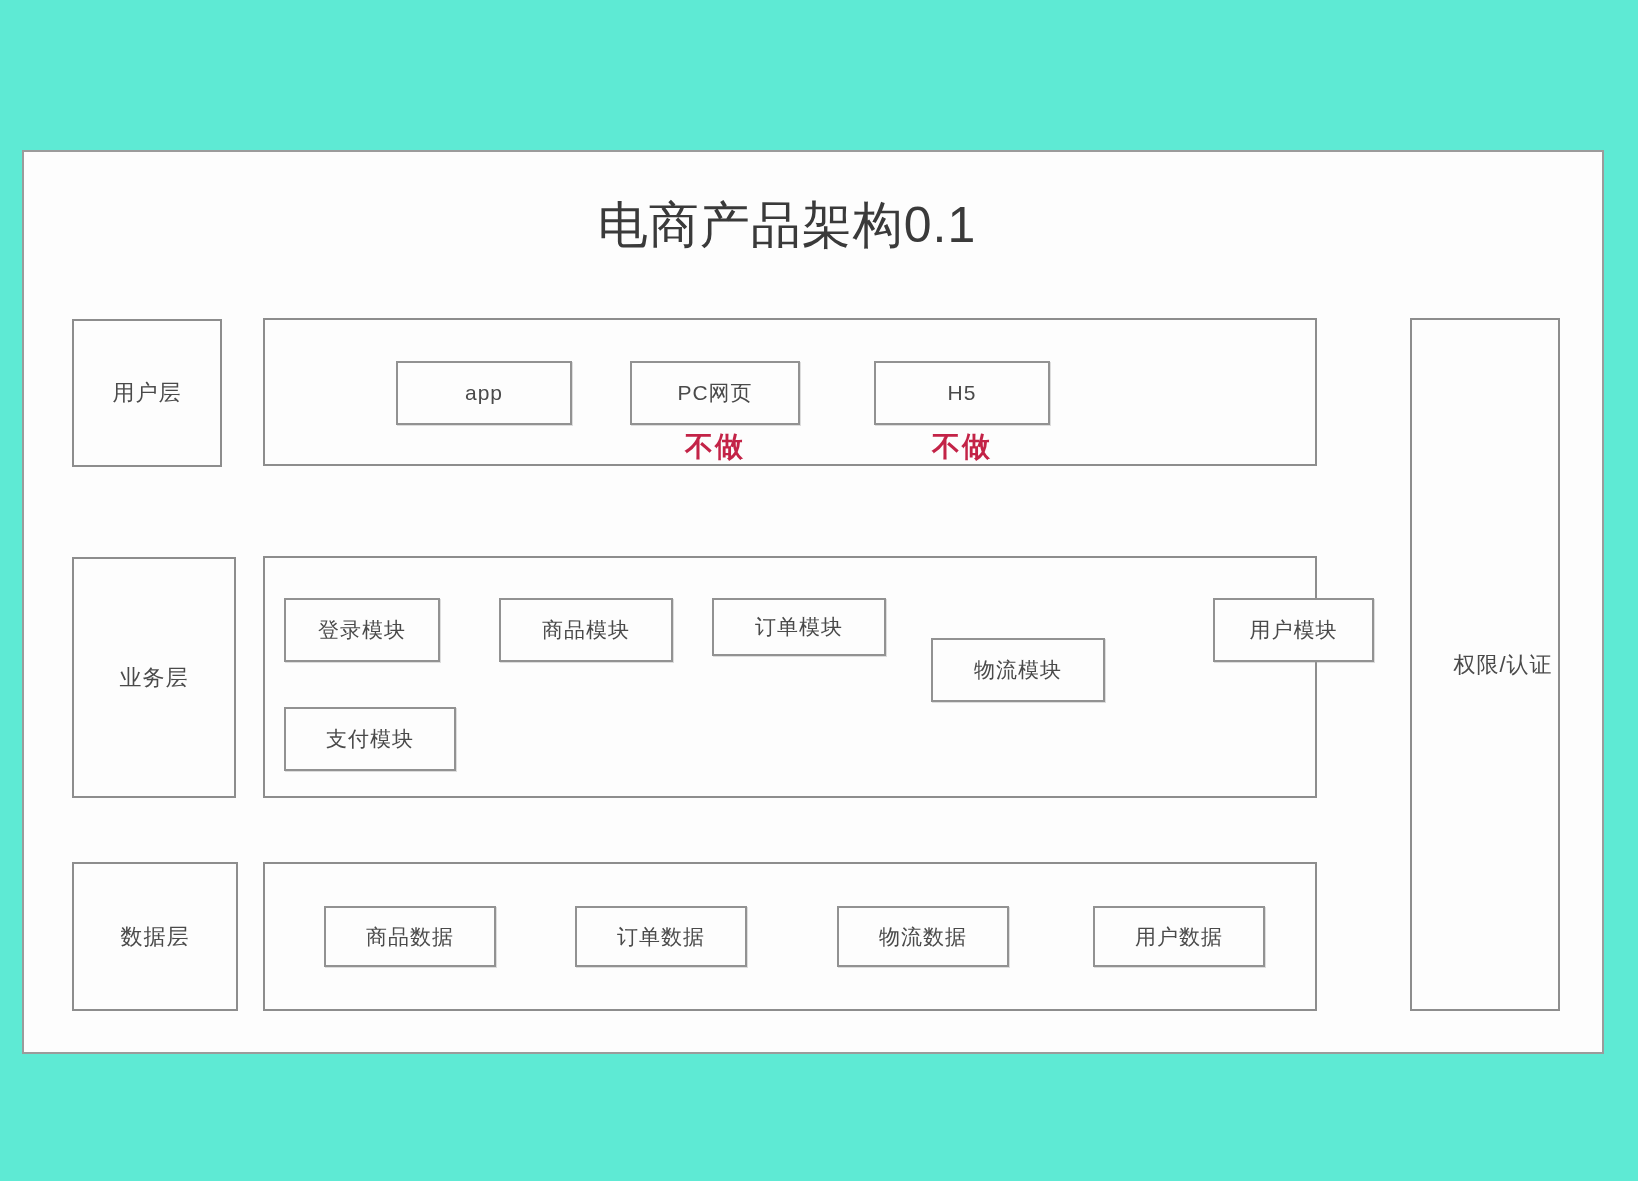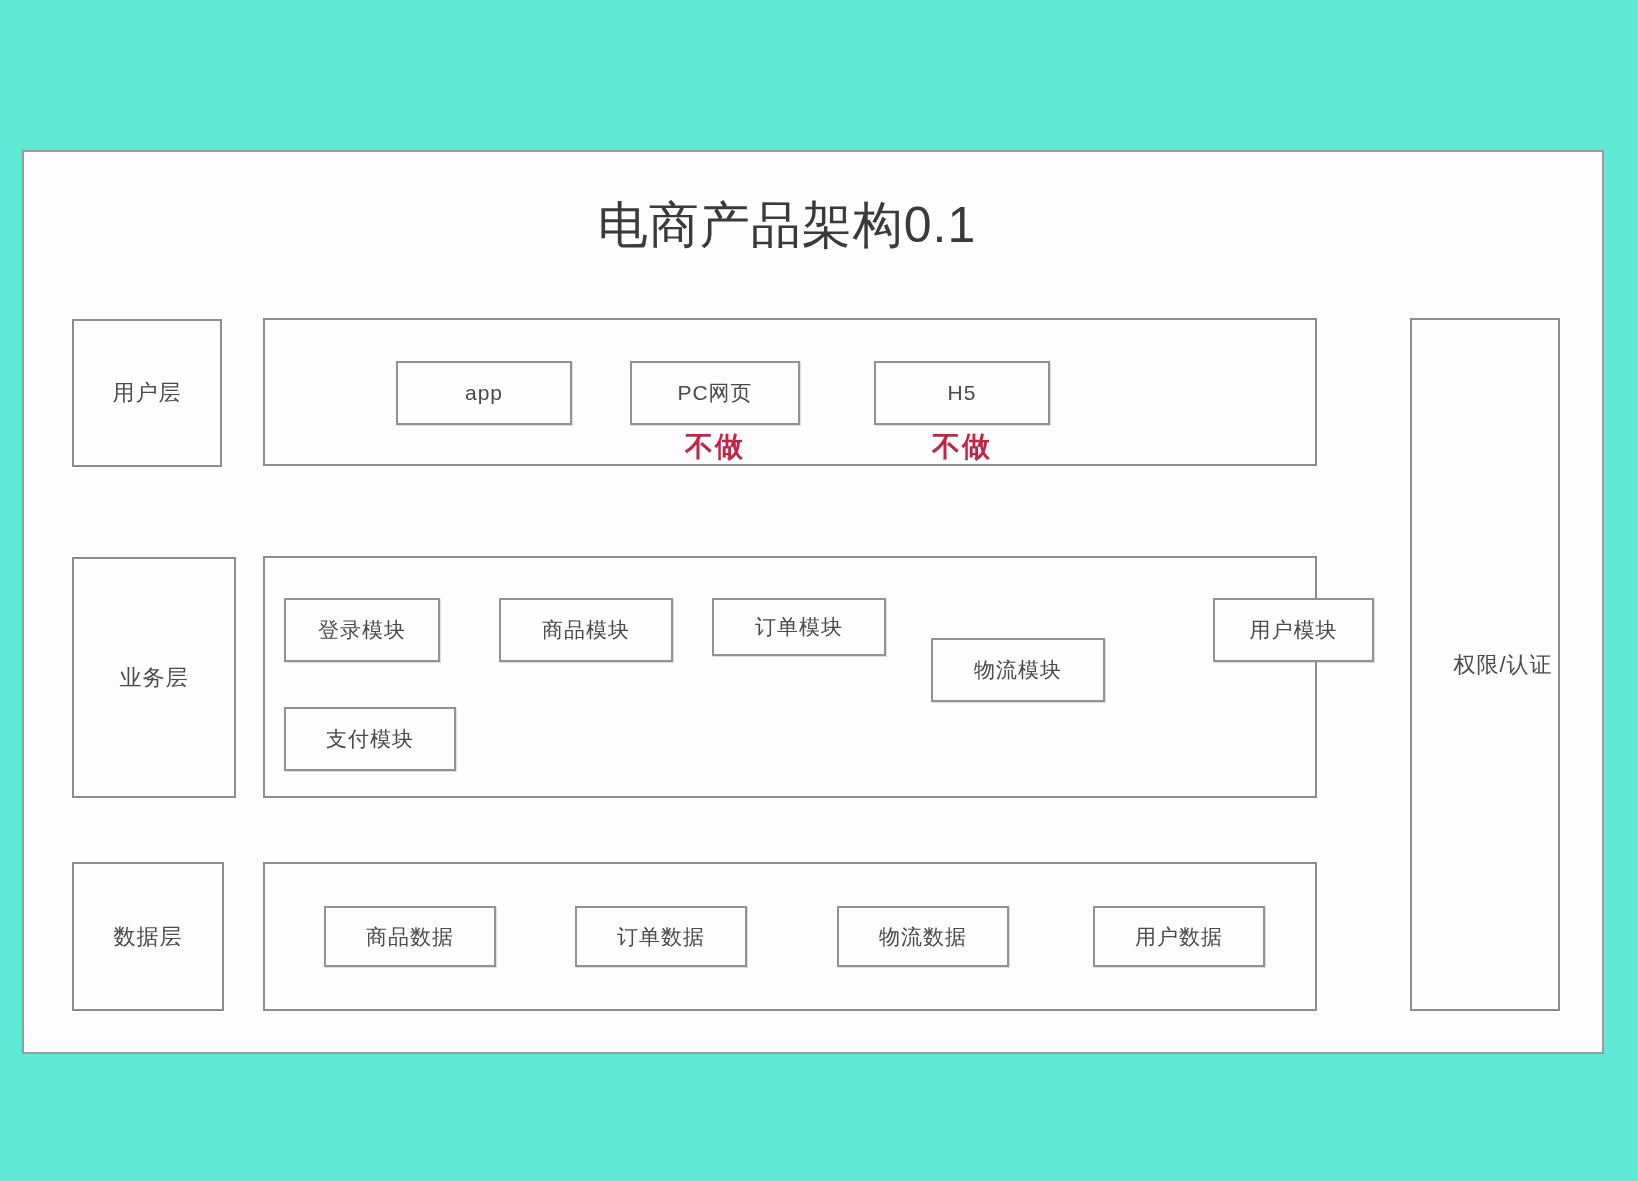--- a/index.html
+++ b/index.html
@@ -104,21 +104,21 @@
   <div class="box module-box" style="left:499px; top:598px; width:174px; height:64px;">商品模块</div>
 
   <div class="box module-box" style="left:712px; top:598px; width:174px; height:58px;">订单模块</div>
 
   <div class="box module-box" style="left:931px; top:598px; width:174px; height:64px;margin-top:40px;">物流模块</div>
 
   <div class="box module-box" style="left:1213px; top:598px; width:161px; height:64px;">用户模块</div>
 
   <div class="box module-box" style="left:284px; top:707px; width:172px; height:64px;">支付模块</div>
 
-  <div class="box label-box" style="left:72px; top:862px; width:152px; height:149px;">数据层</div>
+  <div class="box label-box" style="left:72px; top:862px; width:166px; height:149px;">数据层</div>
 
   <div class="box container-box" style="left:263px; top:862px; width:1054px; height:149px;"></div>
 
   <div class="box module-box" style="left:324px; top:906px; width:172px; height:61px;">商品数据</div>
 
   <div class="box module-box" style="left:575px; top:906px; width:172px; height:61px;">订单数据</div>
 
   <div class="box module-box" style="left:837px; top:906px; width:172px; height:61px;">物流数据</div>
 
   <div class="box module-box" style="left:1093px; top:906px; width:172px; height:61px;">用户数据</div>

